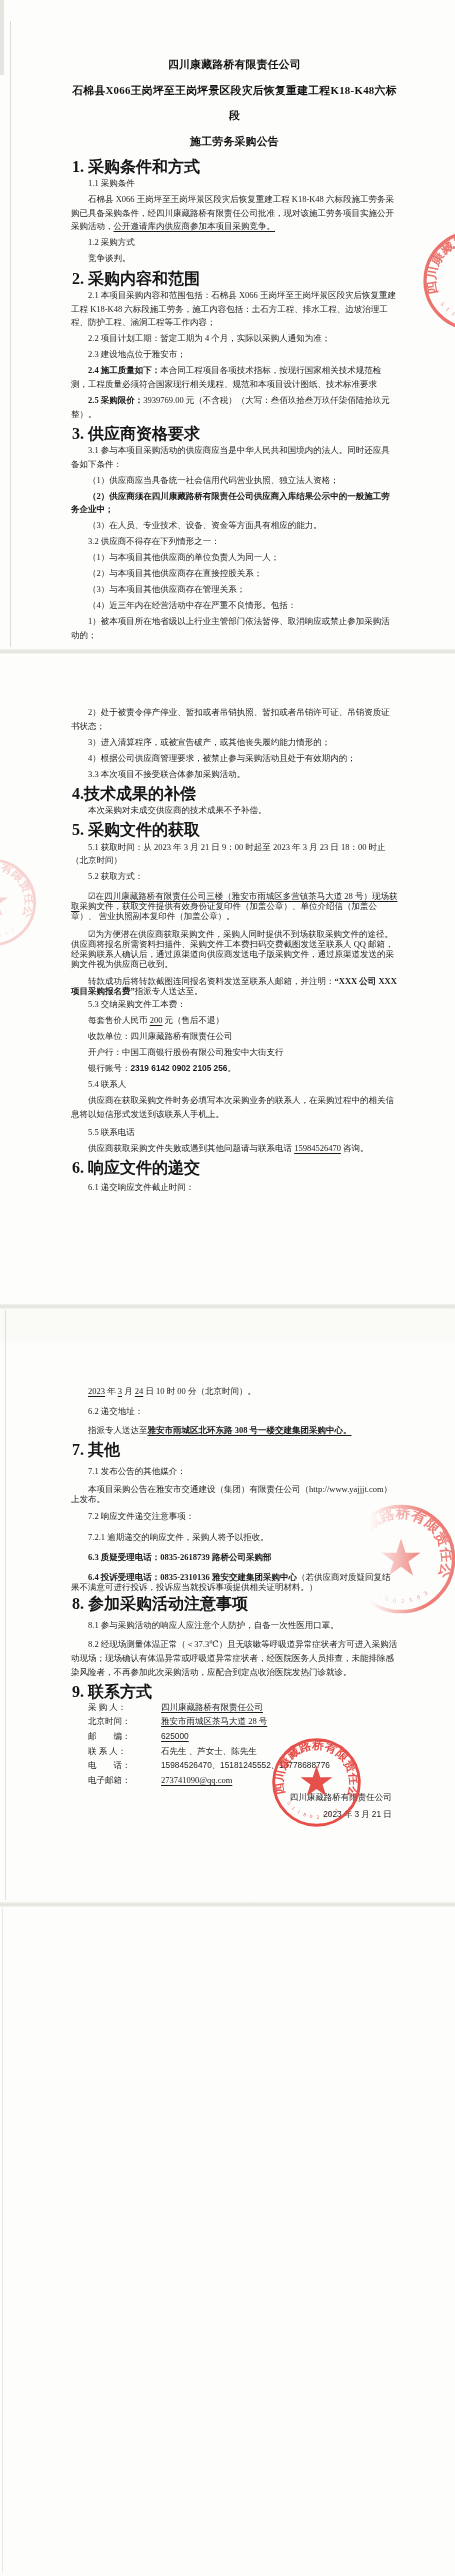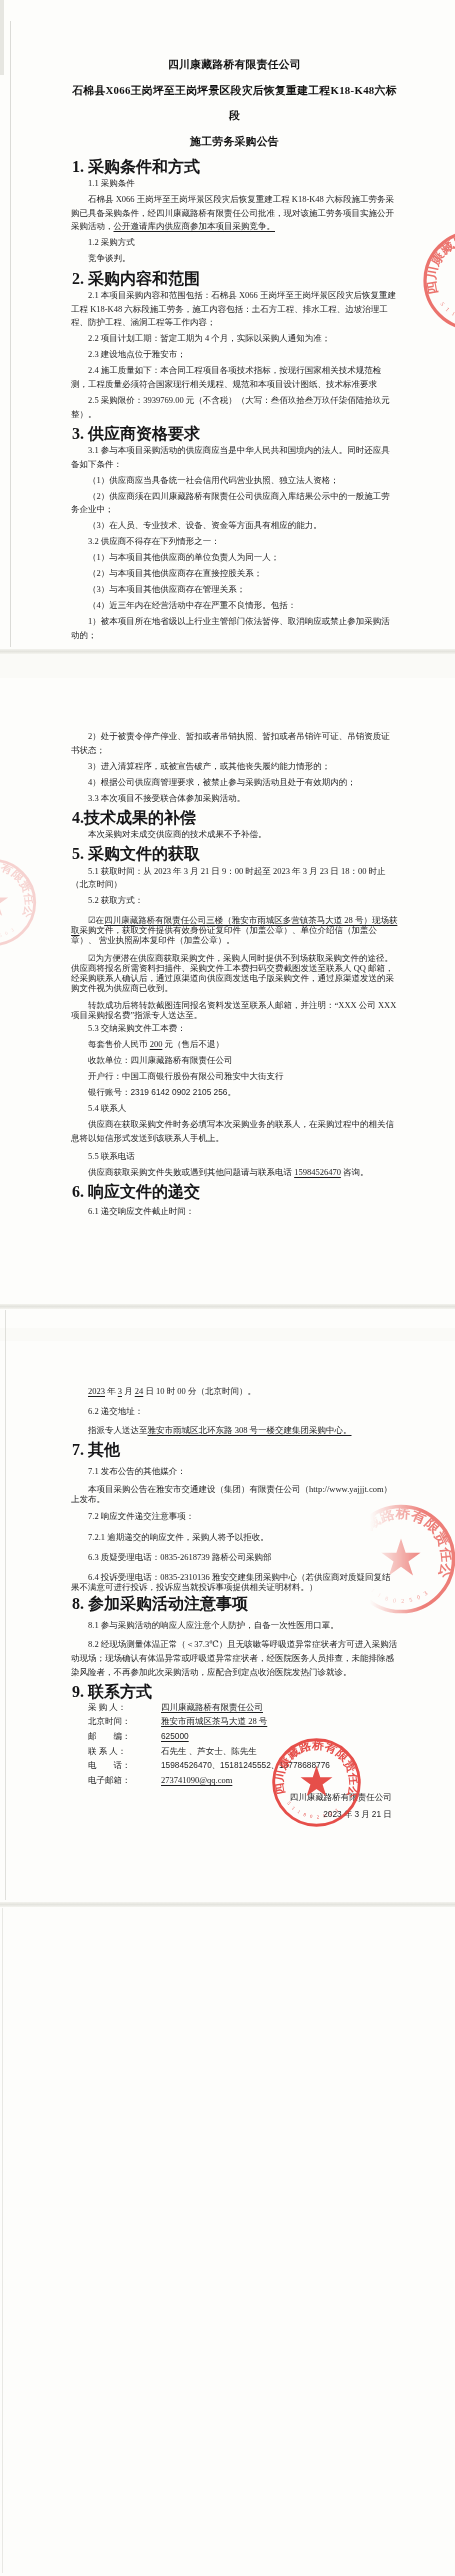--- a/index.html
+++ b/index.html
@@ -5,36 +5,36 @@
   html,body{margin:0;padding:0;}
   body{
     width:455px;height:2576px;position:relative;overflow:hidden;
     background:#fafaf7;
     font-family:"Liberation Serif","DejaVu Serif",serif;
     color:#1c1c1e;
     -webkit-font-smoothing:antialiased;
   }
   .page{position:absolute;left:0;width:455px;background:#fdfdfb;}
   #page1{top:0;height:649px;}
-  #page2{top:678px;height:650px;}
+  #page2{top:654px;height:650px;}
   #page3{top:1341px;height:593px;}
   #page4{top:1906px;height:670px;}
   .content{padding:0 57px 0 71px;font-size:8.5px;line-height:13.7px;}
   #page1 .content{padding-top:52px;}
   #page2 .content{padding-top:50px;}
   #page3 .content{padding-top:42px;}
   .blk{margin-top:2.3px;text-indent:2em;}
   .title{margin-top:0;text-indent:0;text-align:center;font-weight:700;font-size:10.8px;line-height:25.6px;letter-spacing:0.3px;color:#111;}
   .h{font-size:16px;font-weight:700;line-height:17px;margin-top:3.4px;text-indent:0;padding-left:1.1px;color:#161618;}
   .row{margin-top:1px;text-indent:0;padding-left:17px;}
   .row .lab{display:inline-block;width:73px;}
   .sign{margin-top:3.4px;text-indent:0;text-align:right;margin-right:6.3px;}
   .lh26{line-height:10px;}
   .g8{margin-top:4.6px}.g10{margin-top:5.7px}.g12{margin-top:6.8px}.g14{margin-top:8px}
-  .bold{font-weight:400;}
+  .bold{font-weight:700;}
   .ul{text-decoration:underline;text-underline-offset:2.3px;text-decoration-thickness:0.6px;}
   .num{font-family:"Liberation Sans","DejaVu Sans",sans-serif;font-size:8.3px;}
   
   .pbreak{position:absolute;left:0;right:0;height:4.6px;background:linear-gradient(#f2f2ed,#e4e4de 50%,#f4f4ef);}
   .vline{position:absolute;width:0.6px;background:#c9c9c3;}
   .corner{position:absolute;left:0;top:0;width:4px;height:75px;background:#e6e6e1;}
   
   .stamp{position:absolute;pointer-events:none;}
   #stampB{-webkit-mask-image:linear-gradient(90deg,transparent 28%,rgba(0,0,0,.45) 46%,rgba(0,0,0,.95) 66%);
           mask-image:linear-gradient(90deg,transparent 28%,rgba(0,0,0,.45) 46%,rgba(0,0,0,.95) 66%);}

